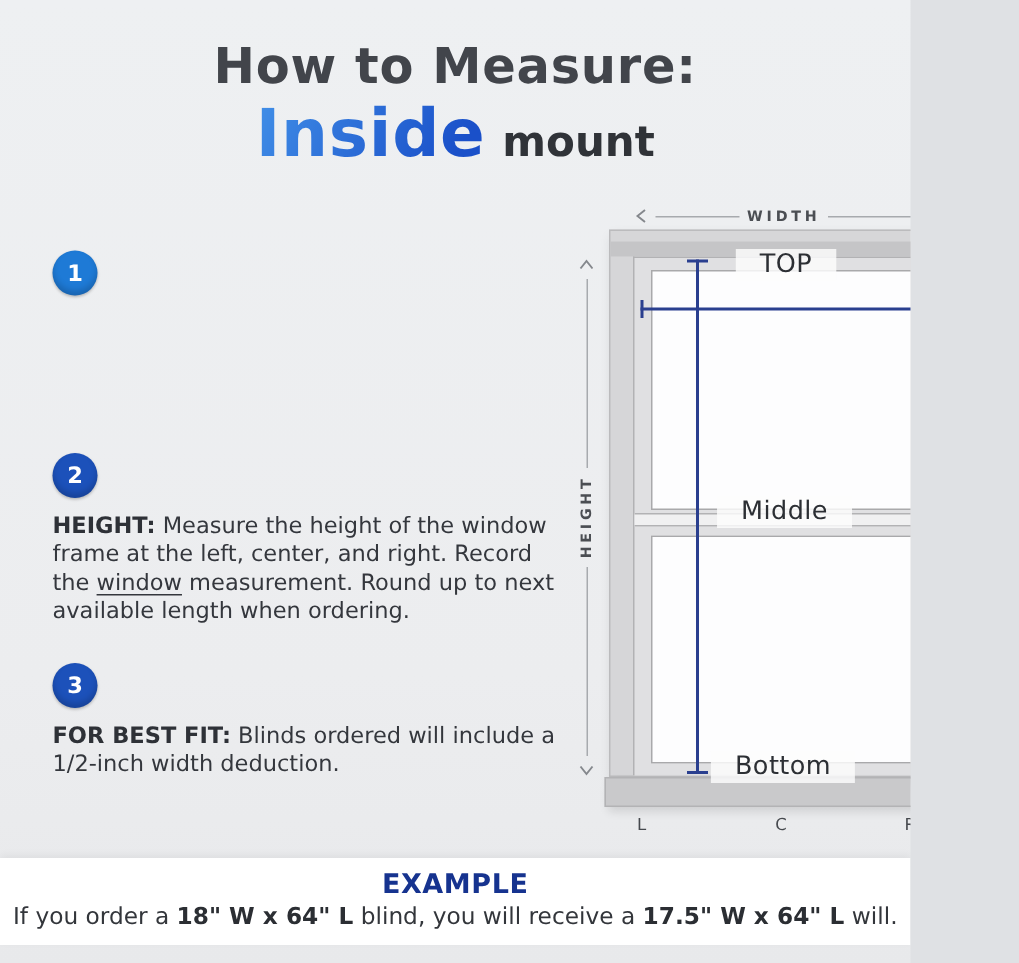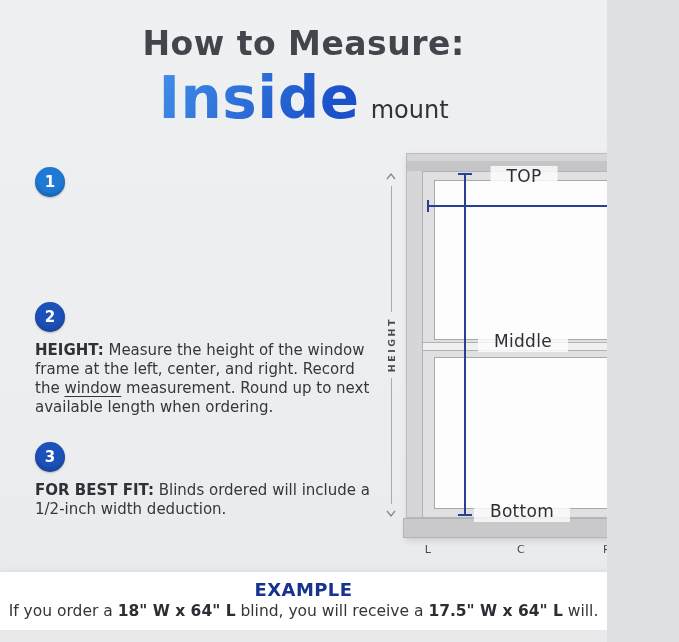--- a/index.html
+++ b/index.html
@@ -8,26 +8,26 @@
     position:relative; width:607px; height:642px; overflow:hidden;
     background:linear-gradient(180deg,#eef0f2 0%,#ecedef 70%,#e8e9eb 100%);
     font-family:"DejaVu Sans","Liberation Sans",sans-serif;
   }
 
   
   .title{ position:absolute; top:24px; left:0; width:100%; text-align:center; }
   .t1{ font-size:33px; font-weight:600; color:#42454b; letter-spacing:.5px; }
   .t2{ margin-top:1px; }
   .inside{
-    font-size:58px; font-weight:800; letter-spacing:.5px;
+    font-size:44px; font-weight:800; letter-spacing:.5px;
     background:linear-gradient(120deg,#3f8ce6 5%,#1a50c9 85%);
     -webkit-background-clip:text; background-clip:text;
     color:transparent; -webkit-text-fill-color:transparent;
   }
-  .mount{ font-size:24px; font-weight:400; color:#303338; margin-left:6px; }
+  .mount{ font-size:28px; font-weight:700; color:#303338; margin-left:6px; }
 
   
   .step{ position:absolute; left:35px; width:342px; }
   .step1{ top:167px; } .step2{ top:302px; } .step3{ top:442px; }
   .step-circle{
     width:30px; height:30px; border-radius:50%static; border-radius:50%;
     display:flex; align-items:center; justify-content:center;
     color:#fff; font-weight:700; font-size:15px;
     box-shadow: inset 0 -3px 4px rgba(0,0,0,.18), 0 1px 2px rgba(0,0,0,.25);
   }
@@ -134,20 +134,35 @@
   <section class="step step2">
     <div class="step-circle c2">2</div>
     <p class="step-text"><strong>HEIGHT:</strong><span> Measure the height of the window frame at the left, center, and right. Record the </span><span class="ul">window</span><span> measurement. Round up to next available length when ordering.</span></p>
   </section>
 
   <section class="step step3">
     <div class="step-circle c3">3</div>
     <p class="step-text"><strong>FOR BEST FIT:</strong><span> Blinds ordered will include a 1/2-inch width deduction.</span></p>
   </section>
 
+  <div class="width-arrow">
+    <span class="chev">
+        <svg width="9" height="10" viewBox="0 0 9 10">
+          <path d="M7 1 L2 5 L7 9" fill="none" stroke="#85888d" stroke-width="1.3"></path>
+        </svg>
+      </span>
+    <span class="aline-h"></span>
+    <span class="alabel">WIDTH</span>
+    <span class="aline-h"></span>
+    <span class="chev">
+        <svg width="9" height="10" viewBox="0 0 9 10">
+          <path d="M2 1 L7 5 L2 9" fill="none" stroke="#85888d" stroke-width="1.3"></path>
+        </svg>
+      </span>
+  </div>
 
   <div class="height-arrow">
     <span class="chev">
         <svg width="10" height="9" viewBox="0 0 10 9">
           <path d="M1 7 L5 2 L9 7" fill="none" stroke="#85888d" stroke-width="1.3"></path>
         </svg>
       </span>
     <span class="aline-v"></span>
     <span class="alabel">HEIGHT</span>
     <span class="aline-v"></span>

